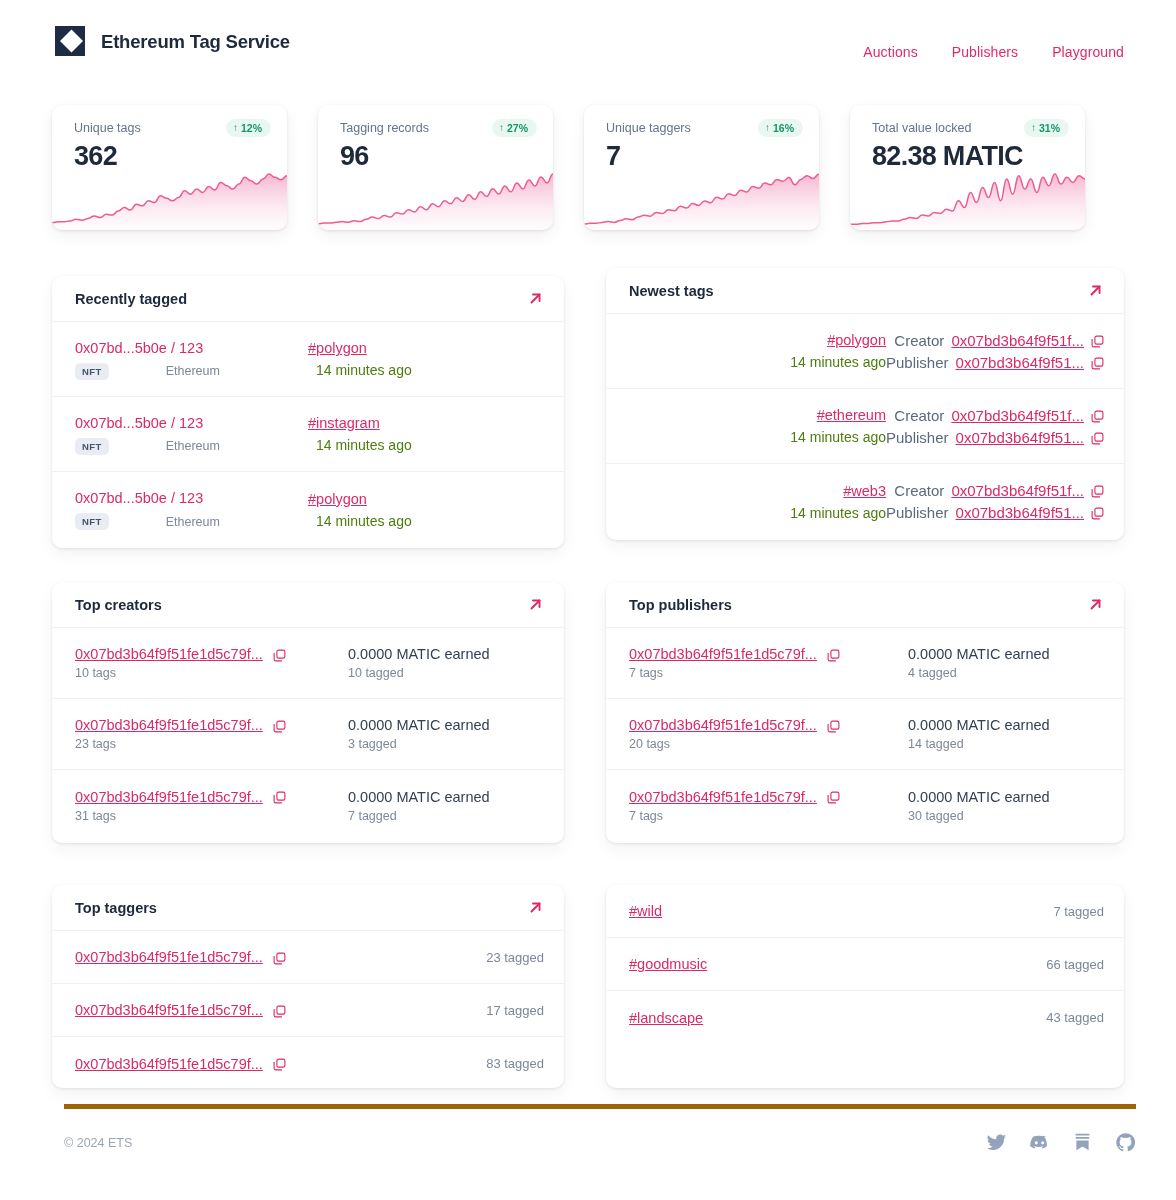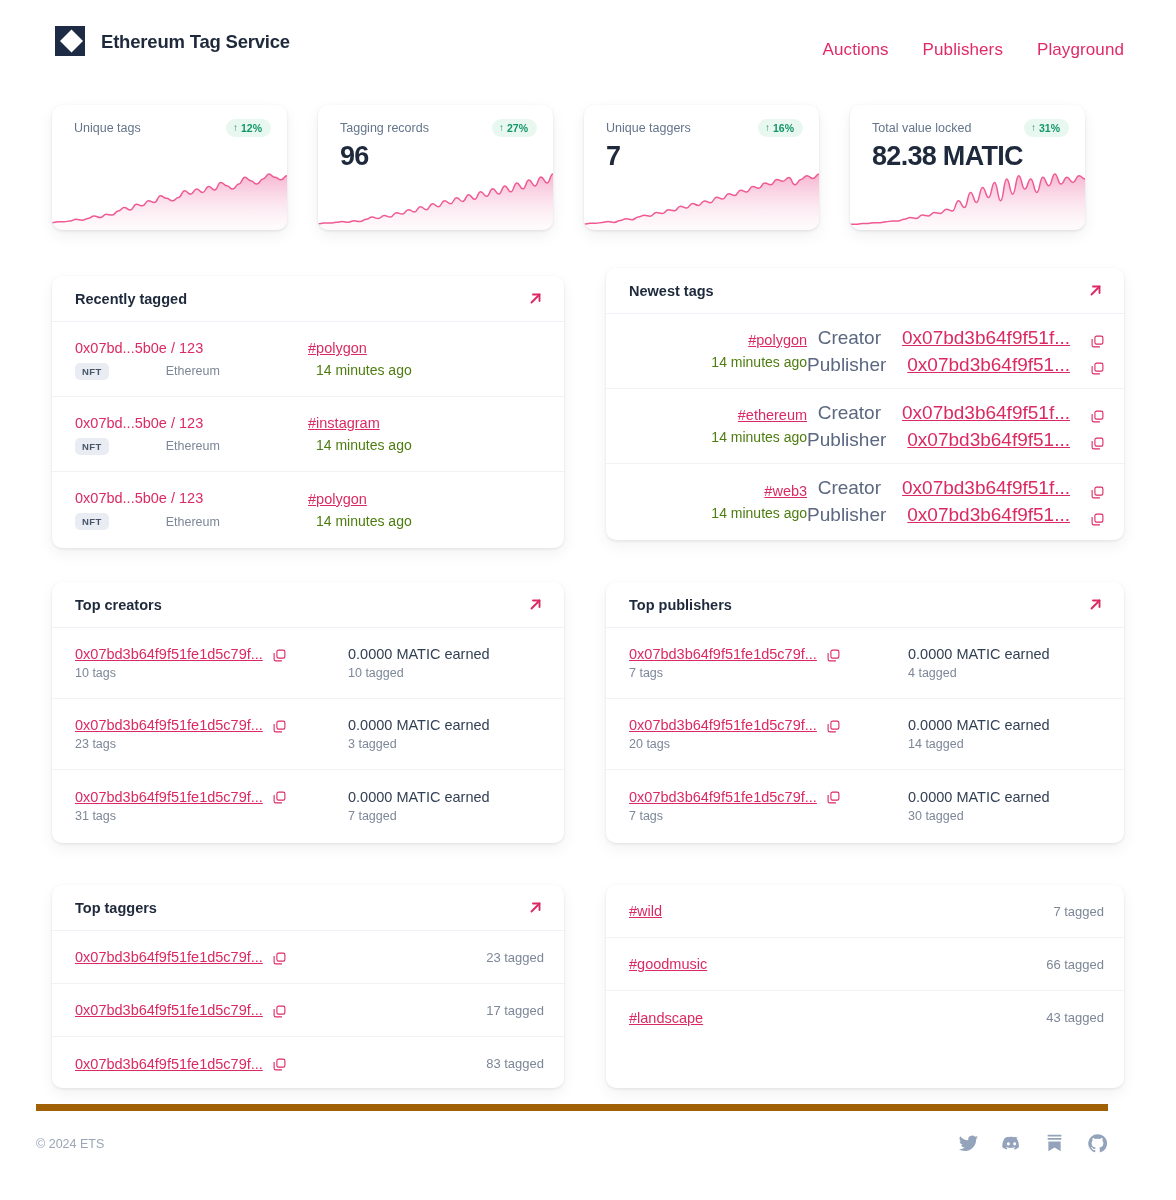--- a/index.html
+++ b/index.html
@@ -18,21 +18,21 @@
     padding: 0 52px 0 52px;
     display: flex;
     align-items: flex-end;
     justify-content: space-between;
   }
   .brand { display: flex; align-items: center; gap: 13px; }
   .logo-mark { width: 36px; height: 36px; position: relative; }
   .nav { display: flex; align-items: center; gap: 34px; }
   .nav-link {
     color: #e02a68;
-    font-size: 17px;
+    font-size: 14px;
     text-decoration: none;
     letter-spacing: .1px;
   }
   .brand-name {
     font-size: 18.5px;
     font-weight: 700;
     color: #1e293b;
     letter-spacing: -.2px;
   }
 
@@ -115,21 +115,21 @@
     font-size: 9.5px; font-weight: 700; letter-spacing: .4px;
     border-radius: 5px; padding: 3px 7px;
   }
   .rt-right { width: 236px; }
   .rt-tag { font-size: 14.5px; color: #db2a63; display: block; }
   .rt-time { font-size: 14px; color: #4d7c0f; margin-top: 6px; display: block; margin-left: 8px; }
 
   
   .nt-row { height: 75px; }
   .nt-right { display: flex; flex-direction: column; gap: 5px; align-items: flex-end; }
-  .nt-line { display: flex; align-items: center; gap: 21px; font-size: 19px; }
+  .nt-line { display: flex; align-items: center; gap: 7px; font-size: 15px; }
   .nt-role { color: #5b6880; }
   .nt-addr { color: #db2a63; }
 
   
   .copy-ico { width: 13px; height: 13px; display: block; flex: 0 0 auto; }
 
   
   .tc-row { height: 71px; }
   .tc-left { display: flex; align-items: center; gap: 10px; }
   .tc-addr { font-size: 14.5px; color: #db2a63; }
@@ -139,24 +139,24 @@
   .tc-right { width: 196px; }
 
   
   .tt-row { height: 53px; justify-content: space-between; }
   .tt-left { display: flex; align-items: center; gap: 10px; }
   .tt-count { font-size: 13px; color: #7c8798; }
 
   
   .footer {
     position: absolute;
-    left: 36px; top: 1104px;
+    left: 64px; top: 1104px;
     width: 1072px;
     height: 72px;
-    border-top: 7px solid #a16207;
+    border-top: 5px solid #a16207;
     display: flex; align-items: center; justify-content: space-between;
   }
   .copyright { font-size: 12.5px; color: #9aa5b5; }
   .socials { display: flex; align-items: center; gap: 22px; }
   .soc { width: 21px; height: 21px; display: block; }
 </style>
 </head>
 <body>
 
 <div class="page">
@@ -181,20 +181,21 @@
 
   <div class="stats" id="stats-row">
       <div class="stat-card">
         <div class="stat-top">
           <span class="stat-label">Unique tags</span>
           <span class="stat-badge">
             <span class="arr">↑</span>
             <span>12%</span>
           </span>
         </div>
+        <div class="stat-value">362</div>
         <div class="spark">
           <svg viewBox="0 0 235 62" preserveAspectRatio="none">
     <defs>
               <linearGradient id="sg0" x1="0" y1="0" x2="0" y2="1">
       <stop offset="0%" stop-color="#f4a8c6" stop-opacity=".85"></stop>
       <stop offset="100%" stop-color="#fce7f0" stop-opacity=".15"></stop>
     </linearGradient>
             </defs>
     <path d="M 0 54.645161290322584 C 3.0128205128205128 54.645161290322584, 3.0128205128205128 53.806451612903224, 6.0256410256410255 53.806451612903224 C 9.038461538461538 53.806451612903224, 9.038461538461538 53.806451612903224, 12.051282051282051 53.806451612903224 C 15.064102564102564 53.806451612903224, 15.064102564102564 52.96774193548387, 18.076923076923077 52.96774193548387 C 21.08974358974359 52.96774193548387, 21.08974358974359 51.29032258064516, 24.102564102564102 51.29032258064516 C 27.115384615384613 51.29032258064516, 27.115384615384613 52.12903225806451, 30.128205128205124 52.12903225806451 C 33.141025641025635 52.12903225806451, 33.141025641025635 50.45161290322581, 36.15384615384615 50.45161290322581 C 39.16666666666667 50.45161290322581, 39.16666666666667 47.935483870967744, 42.17948717948718 47.935483870967744 C 45.19230769230769 47.935483870967744, 45.19230769230769 49.61290322580645, 48.205128205128204 49.61290322580645 C 51.217948717948715 49.61290322580645, 51.217948717948715 46.25806451612903, 54.23076923076923 46.25806451612903 C 57.24358974358974 46.25806451612903, 57.24358974358974 47.096774193548384, 60.25641025641025 47.096774193548384 C 63.26923076923077 47.096774193548384, 63.26923076923077 42.903225806451616, 66.28205128205128 42.903225806451616 C 69.2948717948718 42.903225806451616, 69.2948717948718 39.54838709677419, 72.3076923076923 39.54838709677419 C 75.32051282051282 39.54838709677419, 75.32051282051282 42.064516129032256, 78.33333333333333 42.064516129032256 C 81.34615384615384 42.064516129032256, 81.34615384615384 36.19354838709677, 84.35897435897436 36.19354838709677 C 87.37179487179488 36.19354838709677, 87.37179487179488 37.87096774193549, 90.38461538461539 37.87096774193549 C 93.3974358974359 37.87096774193549, 93.3974358974359 32.83870967741935, 96.41025641025641 32.83870967741935 C 99.42307692307692 32.83870967741935, 99.42307692307692 34.516129032258064, 102.43589743589743 34.516129032258064 C 105.44871794871796 34.516129032258064, 105.44871794871796 27.806451612903224, 108.46153846153847 27.806451612903224 C 111.47435897435898 27.806451612903224, 111.47435897435898 30.322580645161292, 114.48717948717949 30.322580645161292 C 117.5 30.322580645161292, 117.5 32.83870967741935, 120.5128205128205 32.83870967741935 C 123.52564102564102 32.83870967741935, 123.52564102564102 29.483870967741936, 126.53846153846153 29.483870967741936 C 129.55128205128204 29.483870967741936, 129.55128205128204 22.774193548387096, 132.56410256410257 22.774193548387096 C 135.5769230769231 22.774193548387096, 135.5769230769231 26.129032258064516, 138.5897435897436 26.129032258064516 C 141.6025641025641 26.129032258064516, 141.6025641025641 21.096774193548384, 144.6153846153846 21.096774193548384 C 147.62820512820514 21.096774193548384, 147.62820512820514 24.451612903225808, 150.64102564102566 24.451612903225808 C 153.65384615384616 24.451612903225808, 153.65384615384616 18.58064516129032, 156.66666666666666 18.58064516129032 C 159.67948717948718 18.58064516129032, 159.67948717948718 21.935483870967737, 162.69230769230768 21.935483870967737 C 165.7051282051282 21.935483870967737, 165.7051282051282 14.387096774193544, 168.71794871794873 14.387096774193544 C 171.73076923076923 14.387096774193544, 171.73076923076923 17.741935483870968, 174.74358974358975 17.741935483870968 C 177.75641025641028 17.741935483870968, 177.75641025641028 21.096774193548384, 180.76923076923077 21.096774193548384 C 183.78205128205127 21.096774193548384, 183.78205128205127 16.064516129032263, 186.7948717948718 16.064516129032263 C 189.80769230769232 16.064516129032263, 189.80769230769232 9.354838709677423, 192.82051282051282 9.354838709677423 C 195.83333333333331 9.354838709677423, 195.83333333333331 12.70967741935484, 198.84615384615384 12.70967741935484 C 201.85897435897436 12.70967741935484, 201.85897435897436 16.064516129032263, 204.87179487179486 16.064516129032263 C 207.8846153846154 16.064516129032263, 207.8846153846154 11.032258064516128, 210.8974358974359 11.032258064516128 C 213.9102564102564 11.032258064516128, 213.9102564102564 6, 216.92307692307693 6 C 219.93589743589743 6, 219.93589743589743 9.354838709677423, 222.94871794871793 9.354838709677423 C 225.96153846153845 9.354838709677423, 225.96153846153845 11.870967741935488, 228.97435897435898 11.870967741935488 C 231.9871794871795 11.870967741935488, 231.9871794871795 7.677419354838705, 235 7.677419354838705 L 235 62 L 0 62 Z" fill="url(#sg0)"></path>
     <path d="M 0 54.645161290322584 C 3.0128205128205128 54.645161290322584, 3.0128205128205128 53.806451612903224, 6.0256410256410255 53.806451612903224 C 9.038461538461538 53.806451612903224, 9.038461538461538 53.806451612903224, 12.051282051282051 53.806451612903224 C 15.064102564102564 53.806451612903224, 15.064102564102564 52.96774193548387, 18.076923076923077 52.96774193548387 C 21.08974358974359 52.96774193548387, 21.08974358974359 51.29032258064516, 24.102564102564102 51.29032258064516 C 27.115384615384613 51.29032258064516, 27.115384615384613 52.12903225806451, 30.128205128205124 52.12903225806451 C 33.141025641025635 52.12903225806451, 33.141025641025635 50.45161290322581, 36.15384615384615 50.45161290322581 C 39.16666666666667 50.45161290322581, 39.16666666666667 47.935483870967744, 42.17948717948718 47.935483870967744 C 45.19230769230769 47.935483870967744, 45.19230769230769 49.61290322580645, 48.205128205128204 49.61290322580645 C 51.217948717948715 49.61290322580645, 51.217948717948715 46.25806451612903, 54.23076923076923 46.25806451612903 C 57.24358974358974 46.25806451612903, 57.24358974358974 47.096774193548384, 60.25641025641025 47.096774193548384 C 63.26923076923077 47.096774193548384, 63.26923076923077 42.903225806451616, 66.28205128205128 42.903225806451616 C 69.2948717948718 42.903225806451616, 69.2948717948718 39.54838709677419, 72.3076923076923 39.54838709677419 C 75.32051282051282 39.54838709677419, 75.32051282051282 42.064516129032256, 78.33333333333333 42.064516129032256 C 81.34615384615384 42.064516129032256, 81.34615384615384 36.19354838709677, 84.35897435897436 36.19354838709677 C 87.37179487179488 36.19354838709677, 87.37179487179488 37.87096774193549, 90.38461538461539 37.87096774193549 C 93.3974358974359 37.87096774193549, 93.3974358974359 32.83870967741935, 96.41025641025641 32.83870967741935 C 99.42307692307692 32.83870967741935, 99.42307692307692 34.516129032258064, 102.43589743589743 34.516129032258064 C 105.44871794871796 34.516129032258064, 105.44871794871796 27.806451612903224, 108.46153846153847 27.806451612903224 C 111.47435897435898 27.806451612903224, 111.47435897435898 30.322580645161292, 114.48717948717949 30.322580645161292 C 117.5 30.322580645161292, 117.5 32.83870967741935, 120.5128205128205 32.83870967741935 C 123.52564102564102 32.83870967741935, 123.52564102564102 29.483870967741936, 126.53846153846153 29.483870967741936 C 129.55128205128204 29.483870967741936, 129.55128205128204 22.774193548387096, 132.56410256410257 22.774193548387096 C 135.5769230769231 22.774193548387096, 135.5769230769231 26.129032258064516, 138.5897435897436 26.129032258064516 C 141.6025641025641 26.129032258064516, 141.6025641025641 21.096774193548384, 144.6153846153846 21.096774193548384 C 147.62820512820514 21.096774193548384, 147.62820512820514 24.451612903225808, 150.64102564102566 24.451612903225808 C 153.65384615384616 24.451612903225808, 153.65384615384616 18.58064516129032, 156.66666666666666 18.58064516129032 C 159.67948717948718 18.58064516129032, 159.67948717948718 21.935483870967737, 162.69230769230768 21.935483870967737 C 165.7051282051282 21.935483870967737, 165.7051282051282 14.387096774193544, 168.71794871794873 14.387096774193544 C 171.73076923076923 14.387096774193544, 171.73076923076923 17.741935483870968, 174.74358974358975 17.741935483870968 C 177.75641025641028 17.741935483870968, 177.75641025641028 21.096774193548384, 180.76923076923077 21.096774193548384 C 183.78205128205127 21.096774193548384, 183.78205128205127 16.064516129032263, 186.7948717948718 16.064516129032263 C 189.80769230769232 16.064516129032263, 189.80769230769232 9.354838709677423, 192.82051282051282 9.354838709677423 C 195.83333333333331 9.354838709677423, 195.83333333333331 12.70967741935484, 198.84615384615384 12.70967741935484 C 201.85897435897436 12.70967741935484, 201.85897435897436 16.064516129032263, 204.87179487179486 16.064516129032263 C 207.8846153846154 16.064516129032263, 207.8846153846154 11.032258064516128, 210.8974358974359 11.032258064516128 C 213.9102564102564 11.032258064516128, 213.9102564102564 6, 216.92307692307693 6 C 219.93589743589743 6, 219.93589743589743 9.354838709677423, 222.94871794871793 9.354838709677423 C 225.96153846153845 9.354838709677423, 225.96153846153845 11.870967741935488, 228.97435897435898 11.870967741935488 C 231.9871794871795 11.870967741935488, 231.9871794871795 7.677419354838705, 235 7.677419354838705" fill="none" stroke="#ef5a93" stroke-width="1.5"></path>

